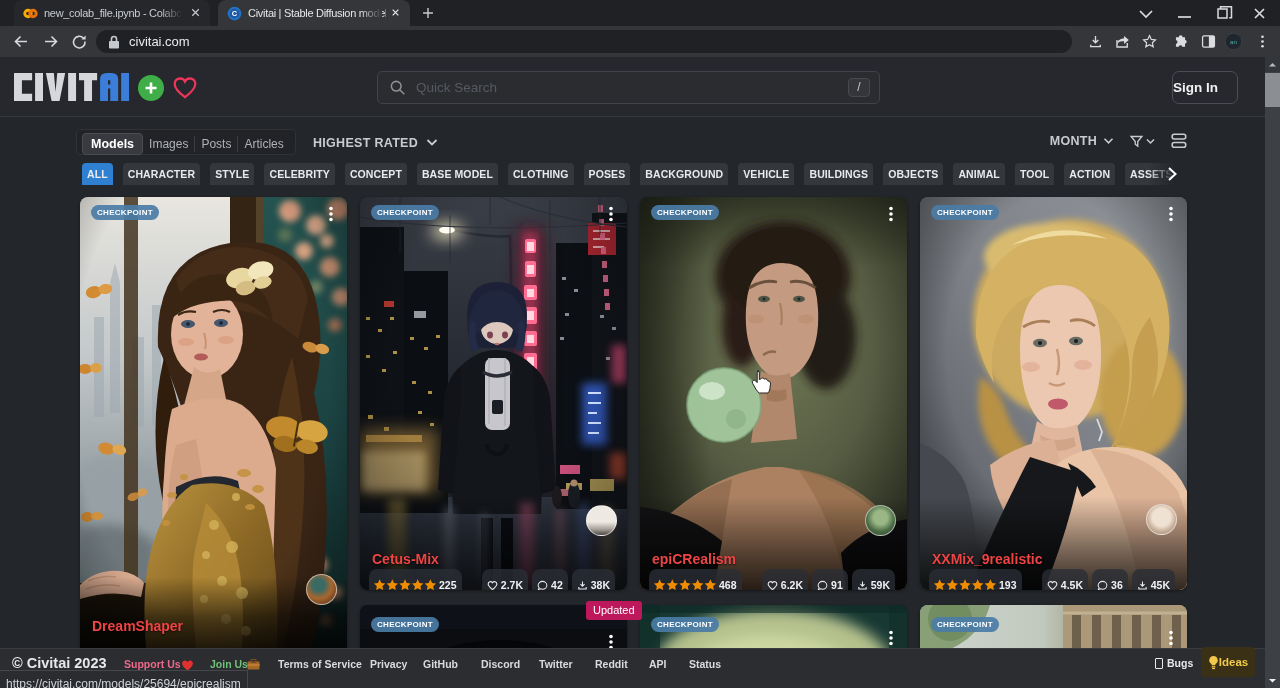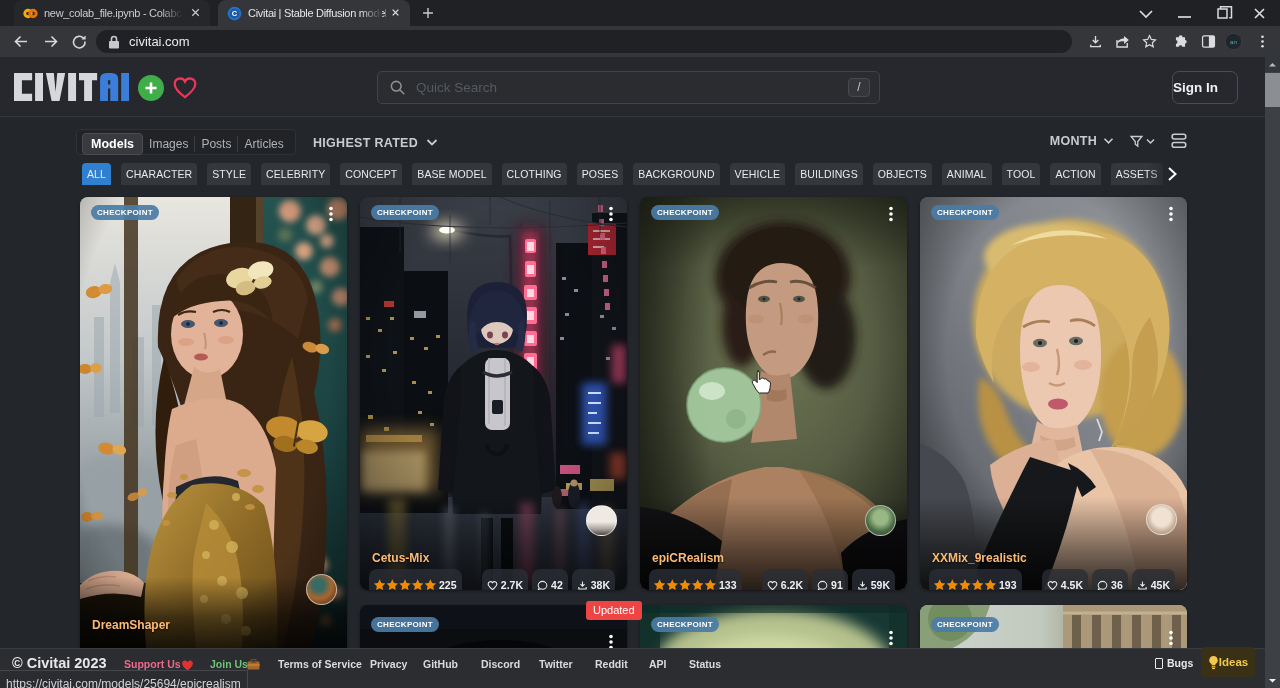--- a/index.html
+++ b/index.html
@@ -39,30 +39,30 @@
 #navtabs { position:absolute; left:82px; top:76px; display:flex; align-items:center; font-size:12px; color:#aeb2b8; }
 #navtabs .active { background:#383a3f; border:1px solid #4a4c52; border-radius:4px; padding:3px 8px; color:#fff; font-weight:bold; font-size:12.5px; }
 #navtabs .t { padding:3px 4px; margin:0 2px; }
 #navtabs .sep { width:1px; height:16px; background:#3c3e44; }
 #hr { position:absolute; left:313px; top:79px; font-size:12.5px; font-weight:bold; color:#c8cbd0; letter-spacing:0.3px; }
 #rightctl { position:absolute; right:78px; top:76px; display:flex; align-items:center; }
 #month { font-size:12.5px; font-weight:bold; color:#c8cbd0; letter-spacing:0.3px; }
 
 
 #chips { position:absolute; left:82px; top:106px; width:1105px; height:22px; display:flex; gap:10px; overflow:hidden; }
-.chip { flex:0 0 auto; height:32px; line-height:22px; padding:0 5px; background:#34373c; border-radius:4px; color:#e8eaec; font-size:10.5px; font-weight:normal; letter-spacing:0.1px; }
+.chip { flex:0 0 auto; height:32px; line-height:22px; padding:0 5px; background:#34373c; border-radius:4px; color:#e8eaec; font-size:10.5px; font-weight:bold; letter-spacing:0.1px; }
 .chip.blue { background:#2f80d0; }
 #chipfade { position:absolute; left:1147px; top:100px; width:40px; height:34px; background:linear-gradient(90deg, rgba(35,38,42,0), #23262a 70%); }
 #chipchev { position:absolute; left:1164px; top:106px; }
 
 
 .card { position:absolute; width:267px; border-radius:8px; overflow:hidden; background:#1a1b1e; box-shadow:0 1px 3px rgba(0,0,0,.4); }
 .cbadge { position:absolute; left:11px; top:8px; background:rgba(74,124,166,.92); color:#fff; font-size:8px; font-weight:bold; letter-spacing:0.3px; padding:3px 6px; border-radius:8px; }
 .cdots { position:absolute; right:8px; top:8px; color:#fff; }
-.ctitle { position:absolute; left:12px; color:#fdba74; font-size:12px; font-weight:bold; text-shadow:0 1px 2px rgba(0,0,0,.7); }
+.ctitle { position:absolute; left:12px; color:#ef4444; font-size:14px; font-weight:bold; text-shadow:0 1px 2px rgba(0,0,0,.7); }
 .cstats { position:absolute; left:9px; right:12px; display:flex; }
 .sbadge { height:26px; display:flex; align-items:center; background:rgba(42,46,54,.78); border-radius:8px; padding:16px 5px; color:#f0f1f3; font-size:10.5px; font-weight:bold; gap:3px; }
 .sright { margin-left:auto; display:flex; gap:4px; }
 .avatar { position:absolute; width:31px; height:31px; border-radius:50%; border:1px solid rgba(255,255,255,.55); }
 
 
 #footer { position:absolute; left:0; top:591px; width:1265px; height:40px; background:#2b2d31; border-top:1px solid #3a3c41; z-index:6; }
 #footer .c { position:absolute; left:12px; top:6px; font-size:14.5px; font-weight:bold; color:#e6e8eb; }
 .flink { position:absolute; top:9px; color:#d9dbdf; font-size:10.5px; font-weight:bold; white-space:nowrap; }
 #ideasbtn { position:absolute; left:1201px; top:-2px; width:54px; height:30px; background:#3a3016; border-radius:4px; display:flex; align-items:center; justify-content:center; gap:0; }
@@ -716,21 +716,21 @@
     <span class="sbadge">
               <svg width="62" height="12" viewBox="0 0 66 12">
                 <g fill="#f08c00">
                   <use href="#st"></use>
                   <use href="#st" x="13.5"></use>
                   <use href="#st" x="27"></use>
                   <use href="#st" x="40.5"></use>
                   <use href="#st" x="54"></use>
                 </g>
               </svg>
-              <span>133</span>
+              <span>468</span>
             </span>
     <span class="sright">
       <span class="sbadge">
                 <svg width="11" height="11" viewBox="0 0 24 22">
                   <path d="M12 20 C6 15 2.5 11.5 2.5 7.8 a5.2 5.2 0 0 1 9.5 -2.9 a5.2 5.2 0 0 1 9.5 2.9 c0 3.7 -3.5 7.2 -9.5 12.2 z" fill="none" stroke="#e8eaec" stroke-width="2.4"></path>
                 </svg>
                 <span>6.2K</span>
               </span>
       <span class="sbadge">
                 <svg width="11" height="11" viewBox="0 0 24 22">
@@ -923,21 +923,21 @@
     </svg>
     <span class="cbadge" style="top:12px">CHECKPOINT</span>
     <svg class="cdots" style="top:24px" width="16" height="18" viewBox="0 0 16 18">
             <g fill="#fff">
               <circle cx="8" cy="3.5" r="1.8"></circle>
               <circle cx="8" cy="9" r="1.8"></circle>
               <circle cx="8" cy="14.5" r="1.8"></circle>
             </g>
           </svg>
   </div>
-  <div id="updated" style="position:absolute; left:586px; top:544px; height:19px; background:#ef4444; border-radius:3px; color:#fff; font-size:11px; line-height:19px; padding:0 7px;">Updated</div>
+  <div id="updated" style="position:absolute; left:586px; top:544px; height:19px; background:#be185d; border-radius:3px; color:#fff; font-size:11px; line-height:19px; padding:0 7px;">Updated</div>
 
   </div>
 
   <div id="footer">
     <span class="c">© Civitai 2023</span>
     <span class="flink" style="left:124px; color:#ed6a8a">Support Us</span>
     <svg class="flink" style="left:181px; top:10px" width="13" height="12" viewBox="0 0 24 22">
           <path d="M12 21 C5.5 16 2 12 2 7.8 a5.3 5.3 0 0 1 10 -2.4 a5.3 5.3 0 0 1 10 2.4 c0 4.2 -3.5 8.2 -10 13.2 z" fill="#e03131"></path>
         </svg>
     <span class="flink" style="left:210px; color:#6fc177">Join Us</span>

